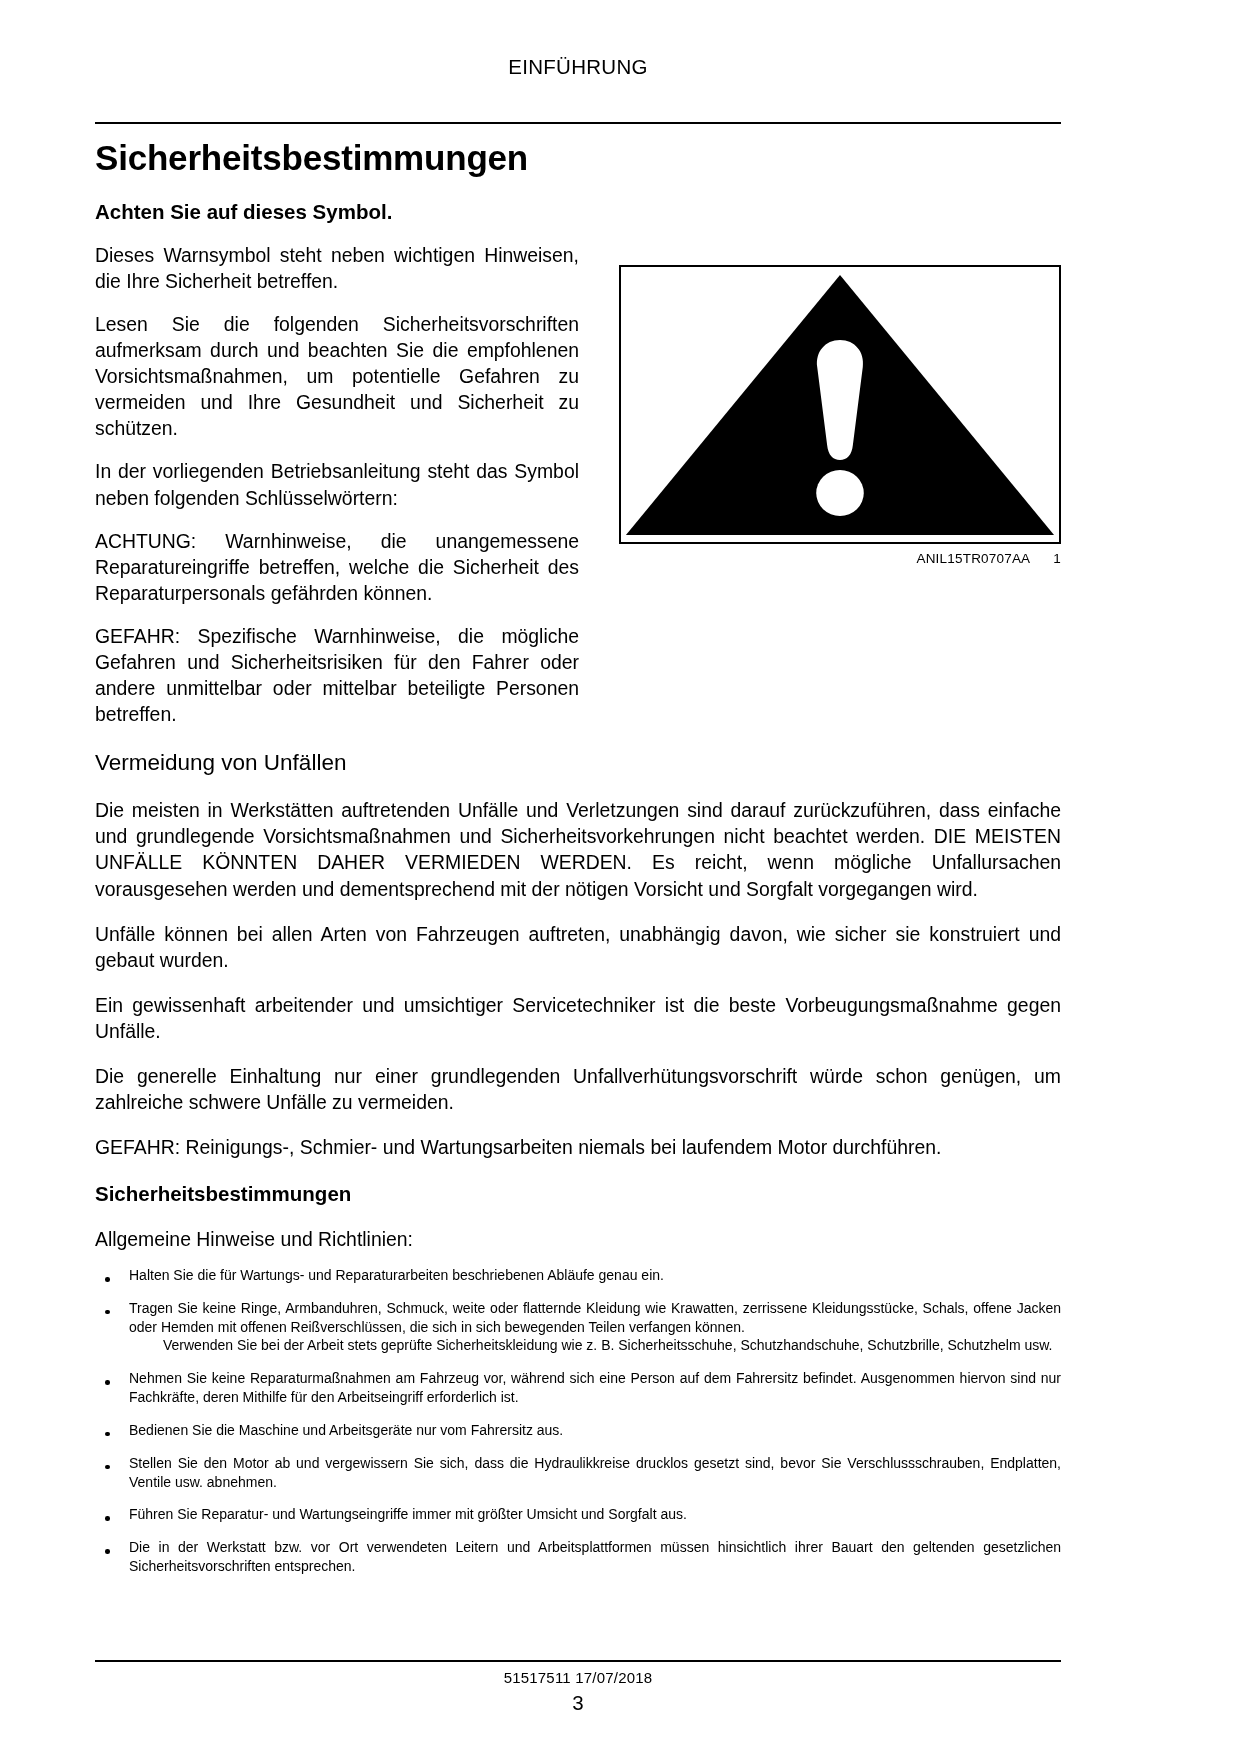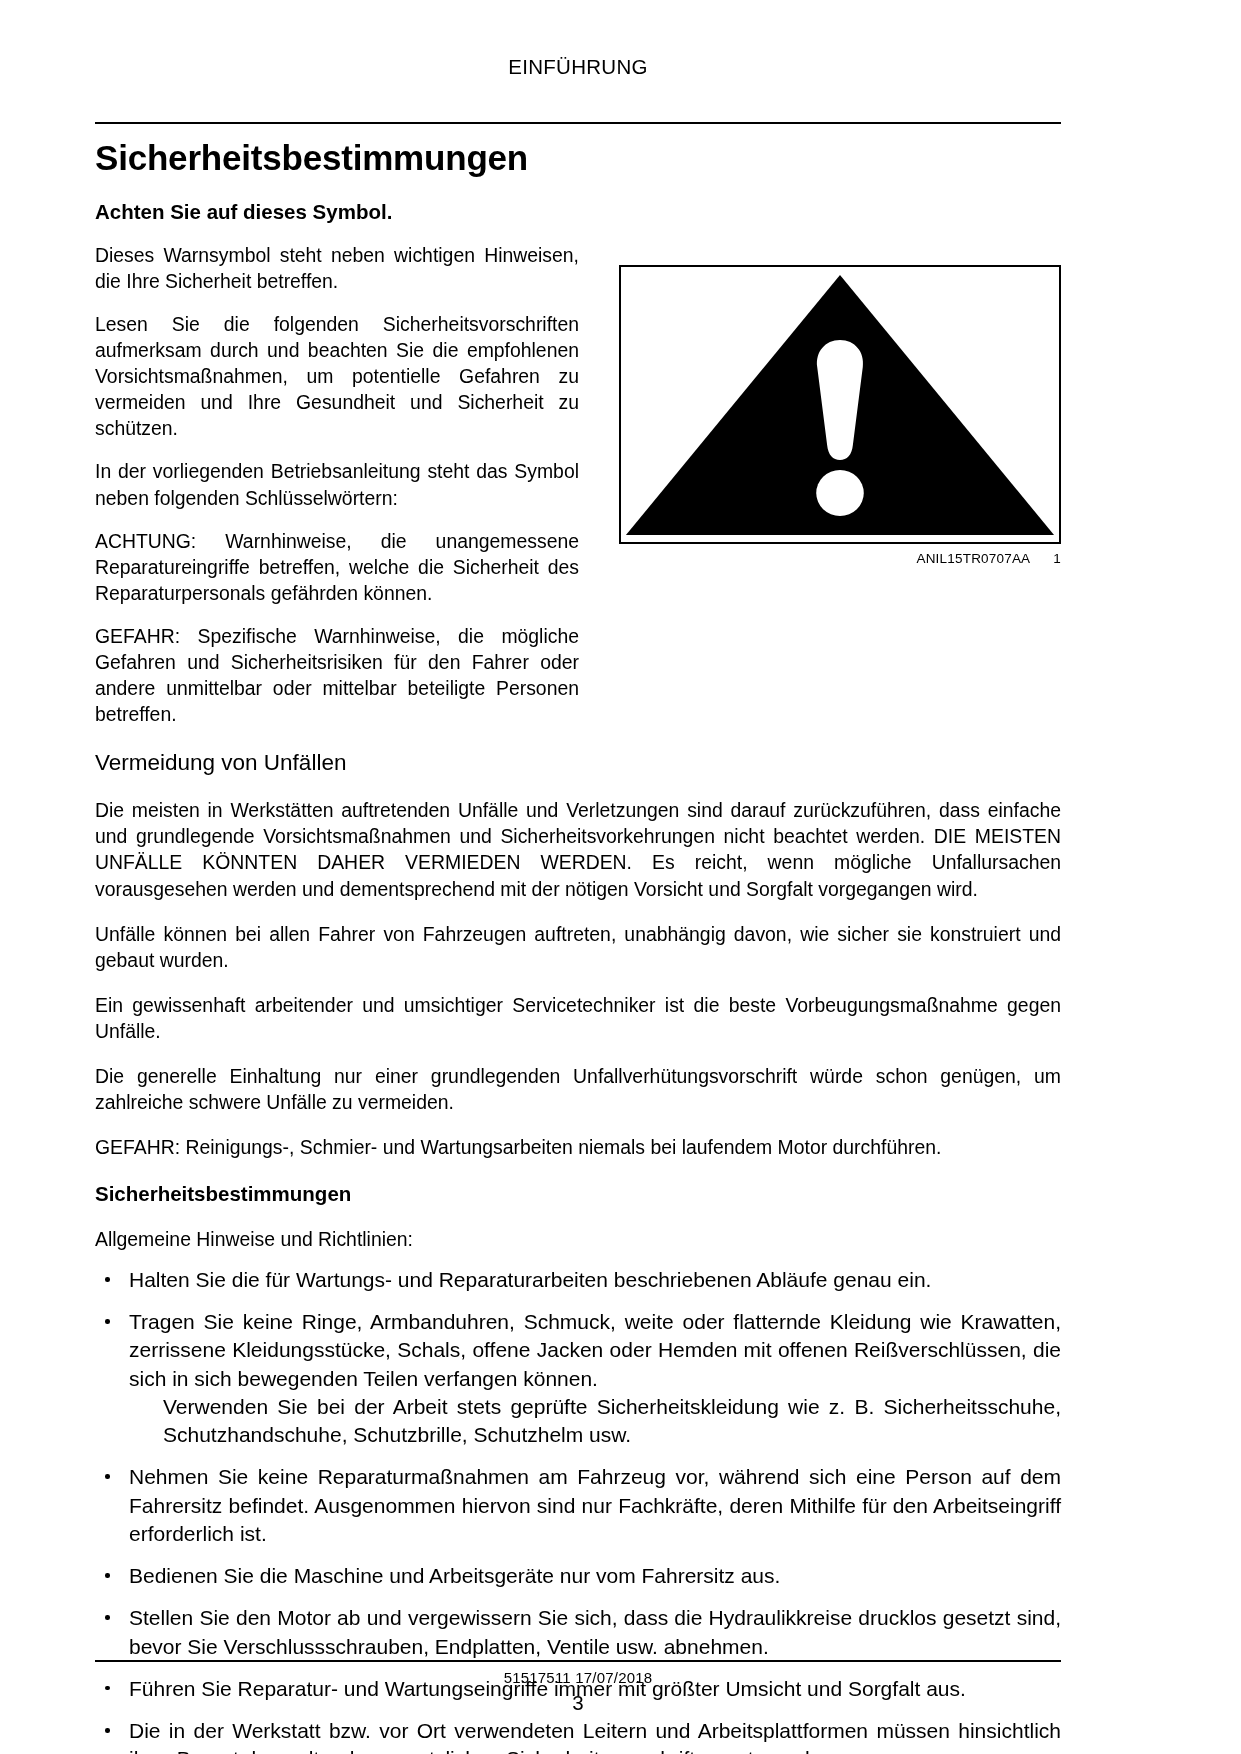--- a/index.html
+++ b/index.html
@@ -125,21 +125,21 @@
 
   
   ul.bullets {
     list-style: none;
     margin: 14px 0 0 0;
     padding: 0;
   }
   ul.bullets > li {
     position: relative;
     padding-left: 34px;
-    font-size: 21px;
+    font-size: 14px;
     line-height: 1.345;
     margin-top: 14px;
     text-align: justify;
   }
   ul.bullets > li:first-child {
     margin-top: 12px;
   }
   ul.bullets > li::before {
     content: "";
     position: absolute;
@@ -222,21 +222,21 @@
         </div>
         <div class="fig-caption">ANIL15TR0707AA      1</div>
       </div>
 
     </div>
 
     <h2 class="sec-head">Vermeidung von Unfällen</h2>
 
     <div class="fw">
       <p class="lead">Die meisten in Werkstätten auftretenden Unfälle und Verletzungen sind darauf zurückzuführen, dass einfache und grundlegende Vorsichtsmaßnahmen und Sicherheitsvorkehrungen nicht beachtet werden. DIE MEISTEN UNFÄLLE KÖNNTEN DAHER VERMIEDEN WERDEN. Es reicht, wenn mögliche Unfallursachen vorausgesehen werden und dementsprechend mit der nötigen Vorsicht und Sorgfalt vorgegangen wird.</p>
-      <p>Unfälle können bei allen Fahrer von Fahrzeugen auftreten, unabhängig davon, wie sicher sie konstruiert und gebaut wurden.</p>
+      <p>Unfälle können bei allen Arten von Fahrzeugen auftreten, unabhängig davon, wie sicher sie konstruiert und gebaut wurden.</p>
       <p>Ein gewissenhaft arbeitender und umsichtiger Servicetechniker ist die beste Vorbeugungsmaßnahme gegen Unfälle.</p>
       <p>Die generelle Einhaltung nur einer grundlegenden Unfallverhütungsvorschrift würde schon genügen, um zahlreiche schwere Unfälle zu vermeiden.</p>
       <p>GEFAHR: Reinigungs-, Schmier- und Wartungsarbeiten niemals bei laufendem Motor durchführen.</p>
     </div>
 
     <h3 class="sub-head">Sicherheitsbestimmungen</h3>
 
     <div class="fw">
       <p>Allgemeine Hinweise und Richtlinien:</p>
     </div>

